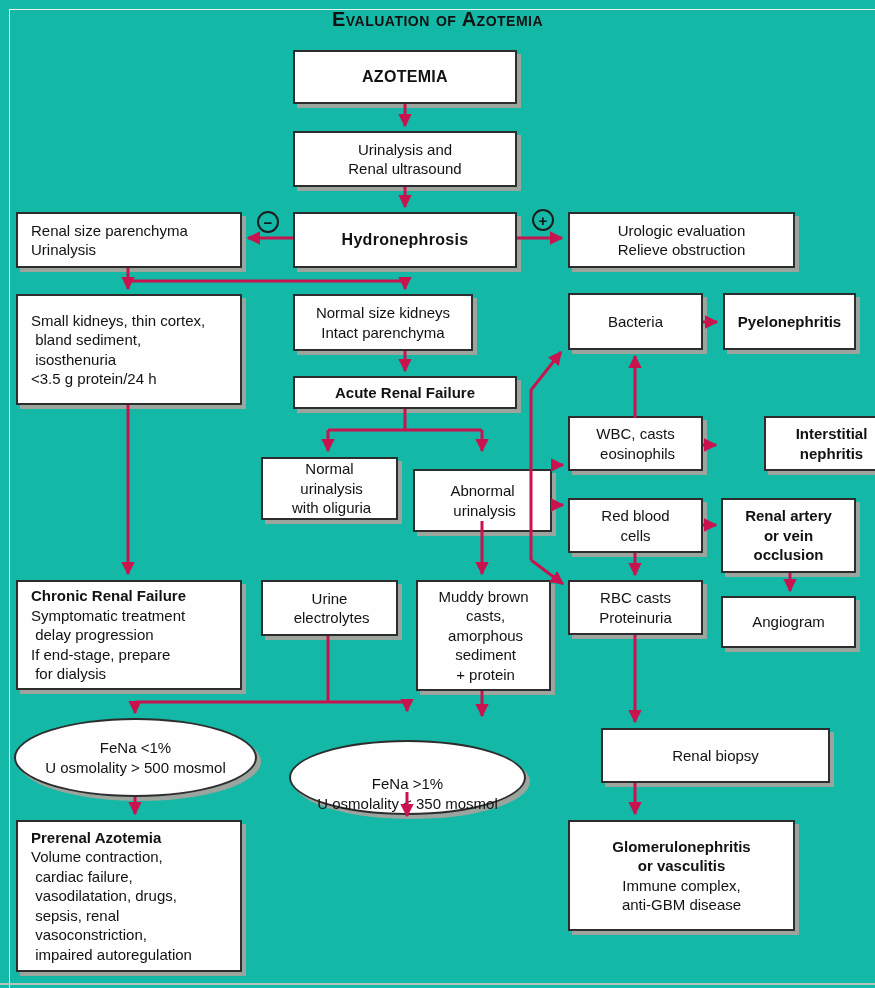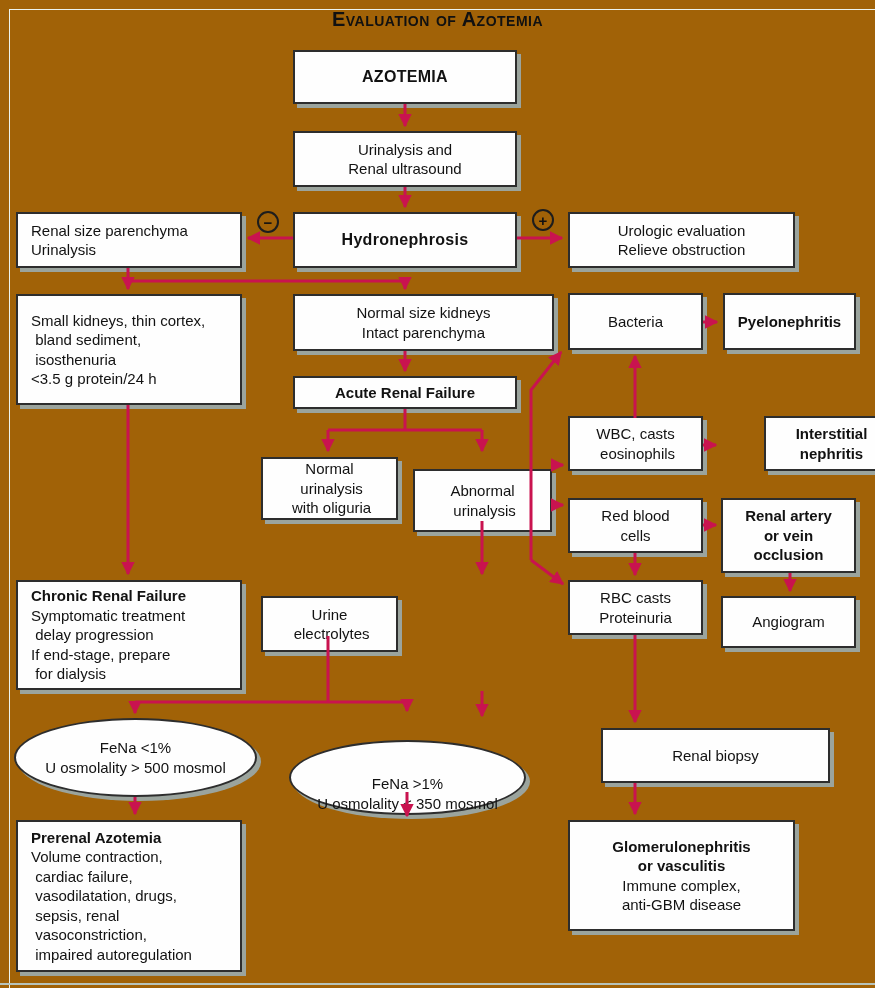--- a/index.html
+++ b/index.html
@@ -1,20 +1,20 @@
 <!DOCTYPE html>
 <html><head>
 <meta charset="utf-8">
 <style>
   html,body{margin:0;padding:0;}
   body{font-family:"Liberation Sans","DejaVu Sans",sans-serif;}
   #stage{
     position:relative;
     width:875px;height:988px;
-    background:#a16207;
+    background:#14b8a6;
     overflow:hidden;
   }
   #stage::before{ 
     content:"";position:absolute;left:9px;top:9px;right:0;bottom:0;
     border-top:1px solid #edf4ee;border-left:1px solid #edf4ee;pointer-events:none;
   }
   #bottom-rule{position:absolute;left:0;right:0;top:983px;height:2px;background:#b7c3ba;}
   .title{
     position:absolute;left:0;top:8px;width:875px;height:28px;
     text-align:center;font-weight:bold;font-size:20px;
@@ -143,45 +143,52 @@
   <div class="box left" style="left:16px;top:820px;width:226px;height:152px;">
     <div class="t bold">Prerenal Azotemia</div>
     <div class="t">Volume contraction,
  cardiac failure,
  vasodilatation, drugs,
  sepsis, renal
  vasoconstriction,
  impaired autoregulation</div>
   </div>
 
-  <div class="box mid" style="left:293px;top:294px;width:261px;height:57px;">
+  <div class="box mid" style="left:293px;top:294px;width:180px;height:57px;">
     <div class="t">Normal size kidneys
 Intact parenchyma</div>
   </div>
 
   <div class="box center" style="left:293px;top:376px;width:224px;height:33px;">
     <div class="t bold">Acute Renal Failure</div>
   </div>
 
   <div class="box mid" style="left:261px;top:457px;width:137px;height:63px;">
     <div class="t">Normal
  urinalysis
  with oliguria</div>
   </div>
 
   <div class="box mid" style="left:413px;top:469px;width:139px;height:63px;">
     <div class="t">Abnormal
  urinalysis</div>
   </div>
 
-  <div class="box mid" style="left:261px;top:596px;width:137px;height:56px;">
+  <div class="box mid" style="left:261px;top:580px;width:137px;height:56px;">
     <div class="t">Urine
  electrolytes</div>
   </div>
 
+  <div class="box mid" style="left:416px;top:580px;width:135px;height:111px;">
+    <div class="t">Muddy brown
+ casts,
+ amorphous
+ sediment
+ + protein</div>
+  </div>
 
   <div class="box ellipse center" style="left:289px;top:740px;width:237px;height:75px;justify-content:flex-end;">
     <div class="t" style="white-space:pre-line;">FeNa &gt;1%
 U osmolality &lt; 350 mosmol</div>
   </div>
 
 
   <div class="box center" style="left:568px;top:293px;width:135px;height:57px;">
     <div class="t">Bacteria</div>
   </div>

